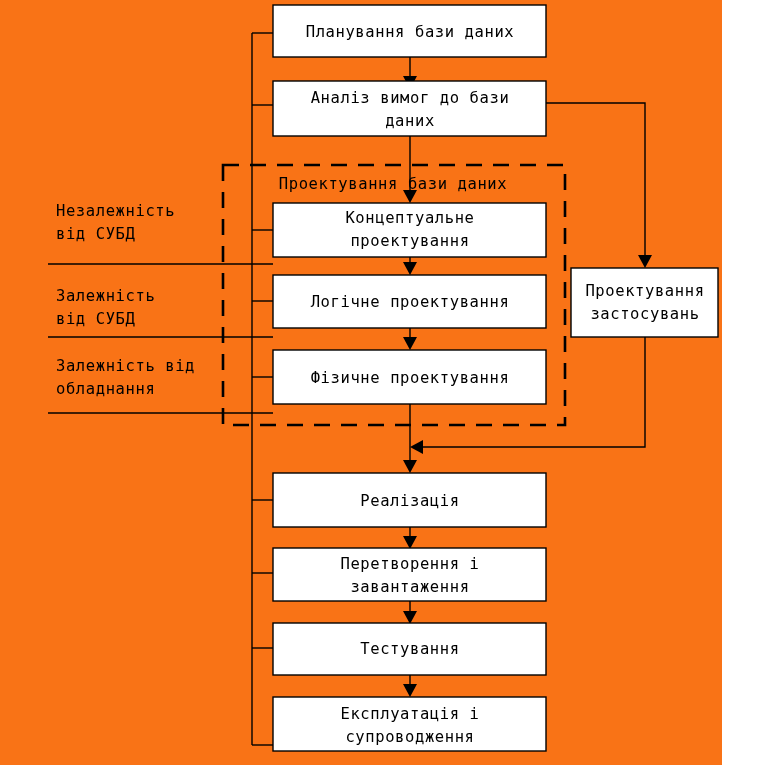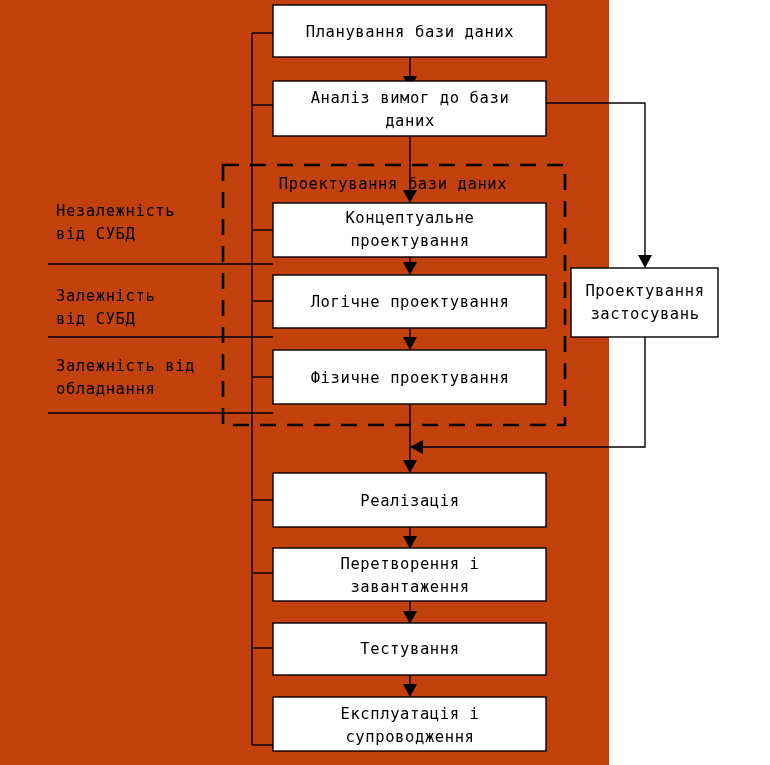--- a/index.html
+++ b/index.html
@@ -2,23 +2,23 @@
 <html><head>
 <meta charset="utf-8">
 <style>
   html, body {
     margin: 0;
     padding: 0;
     background: #ffffff;
   }
   #diagram-root {
     position: relative;
-    width: 609px;
+    width: 722px;
     height: 765px;
-    background: #c2410c;
+    background: #f97316;
     font-family: "DejaVu Sans Mono", "Liberation Mono", monospace;
   }
   svg.canvas {
     position: absolute;
     top: 0;
     left: 0;
     width: 770px;
     height: 765px;
     overflow: visible;
   }

